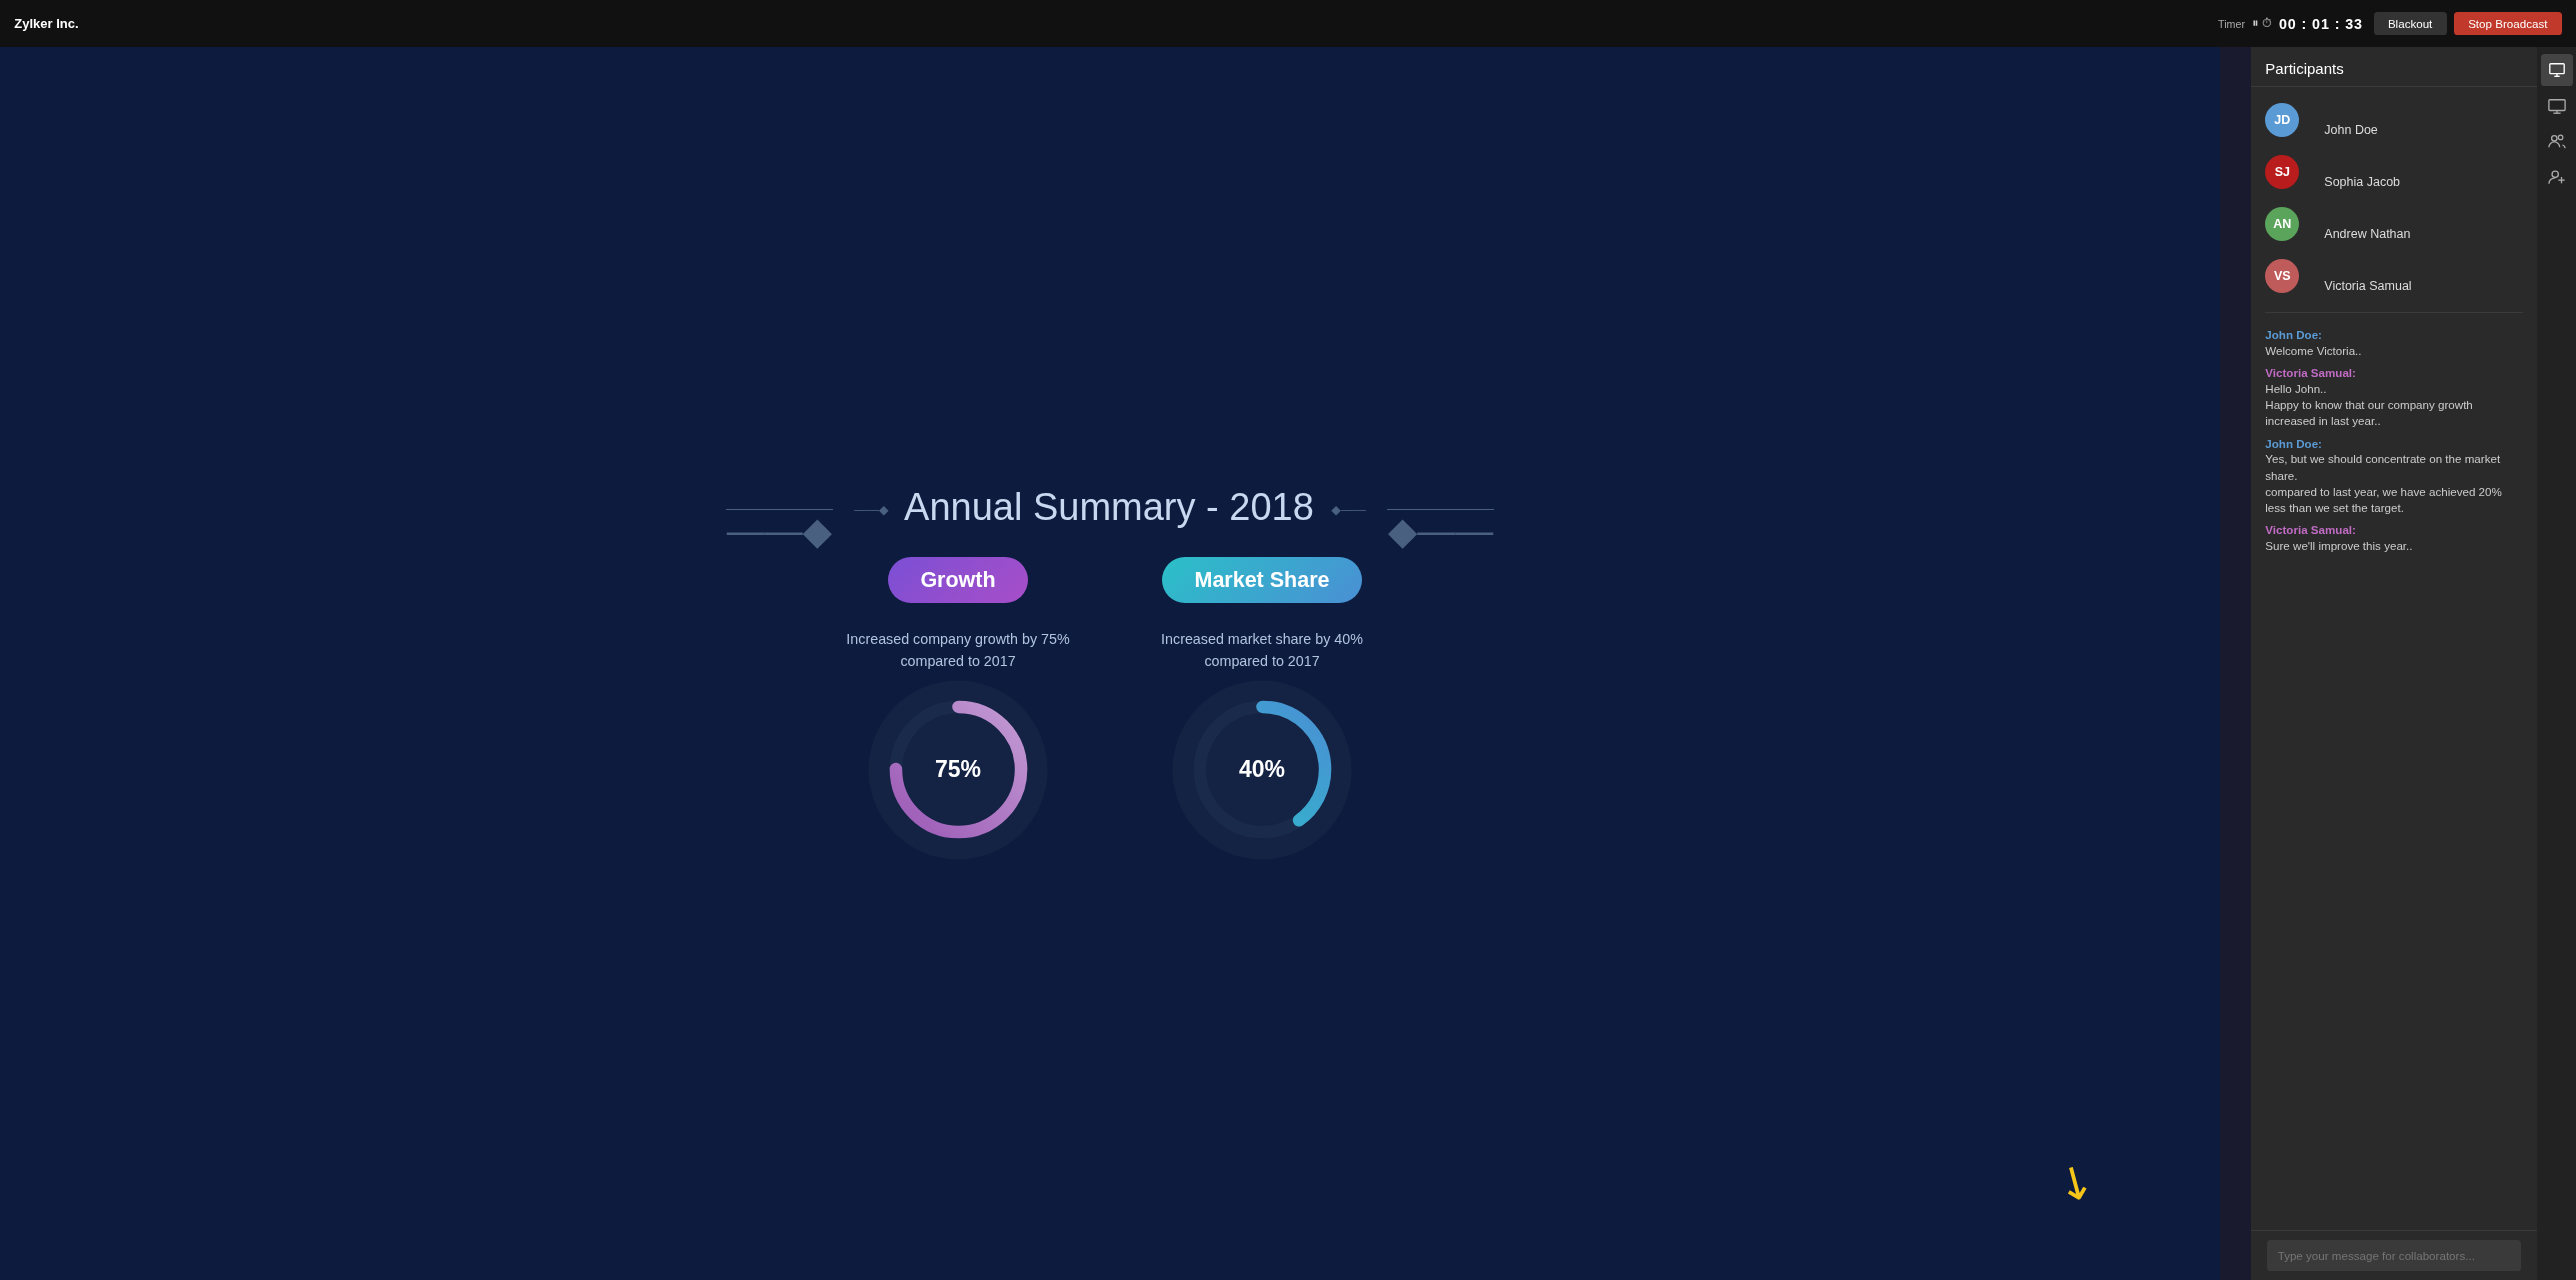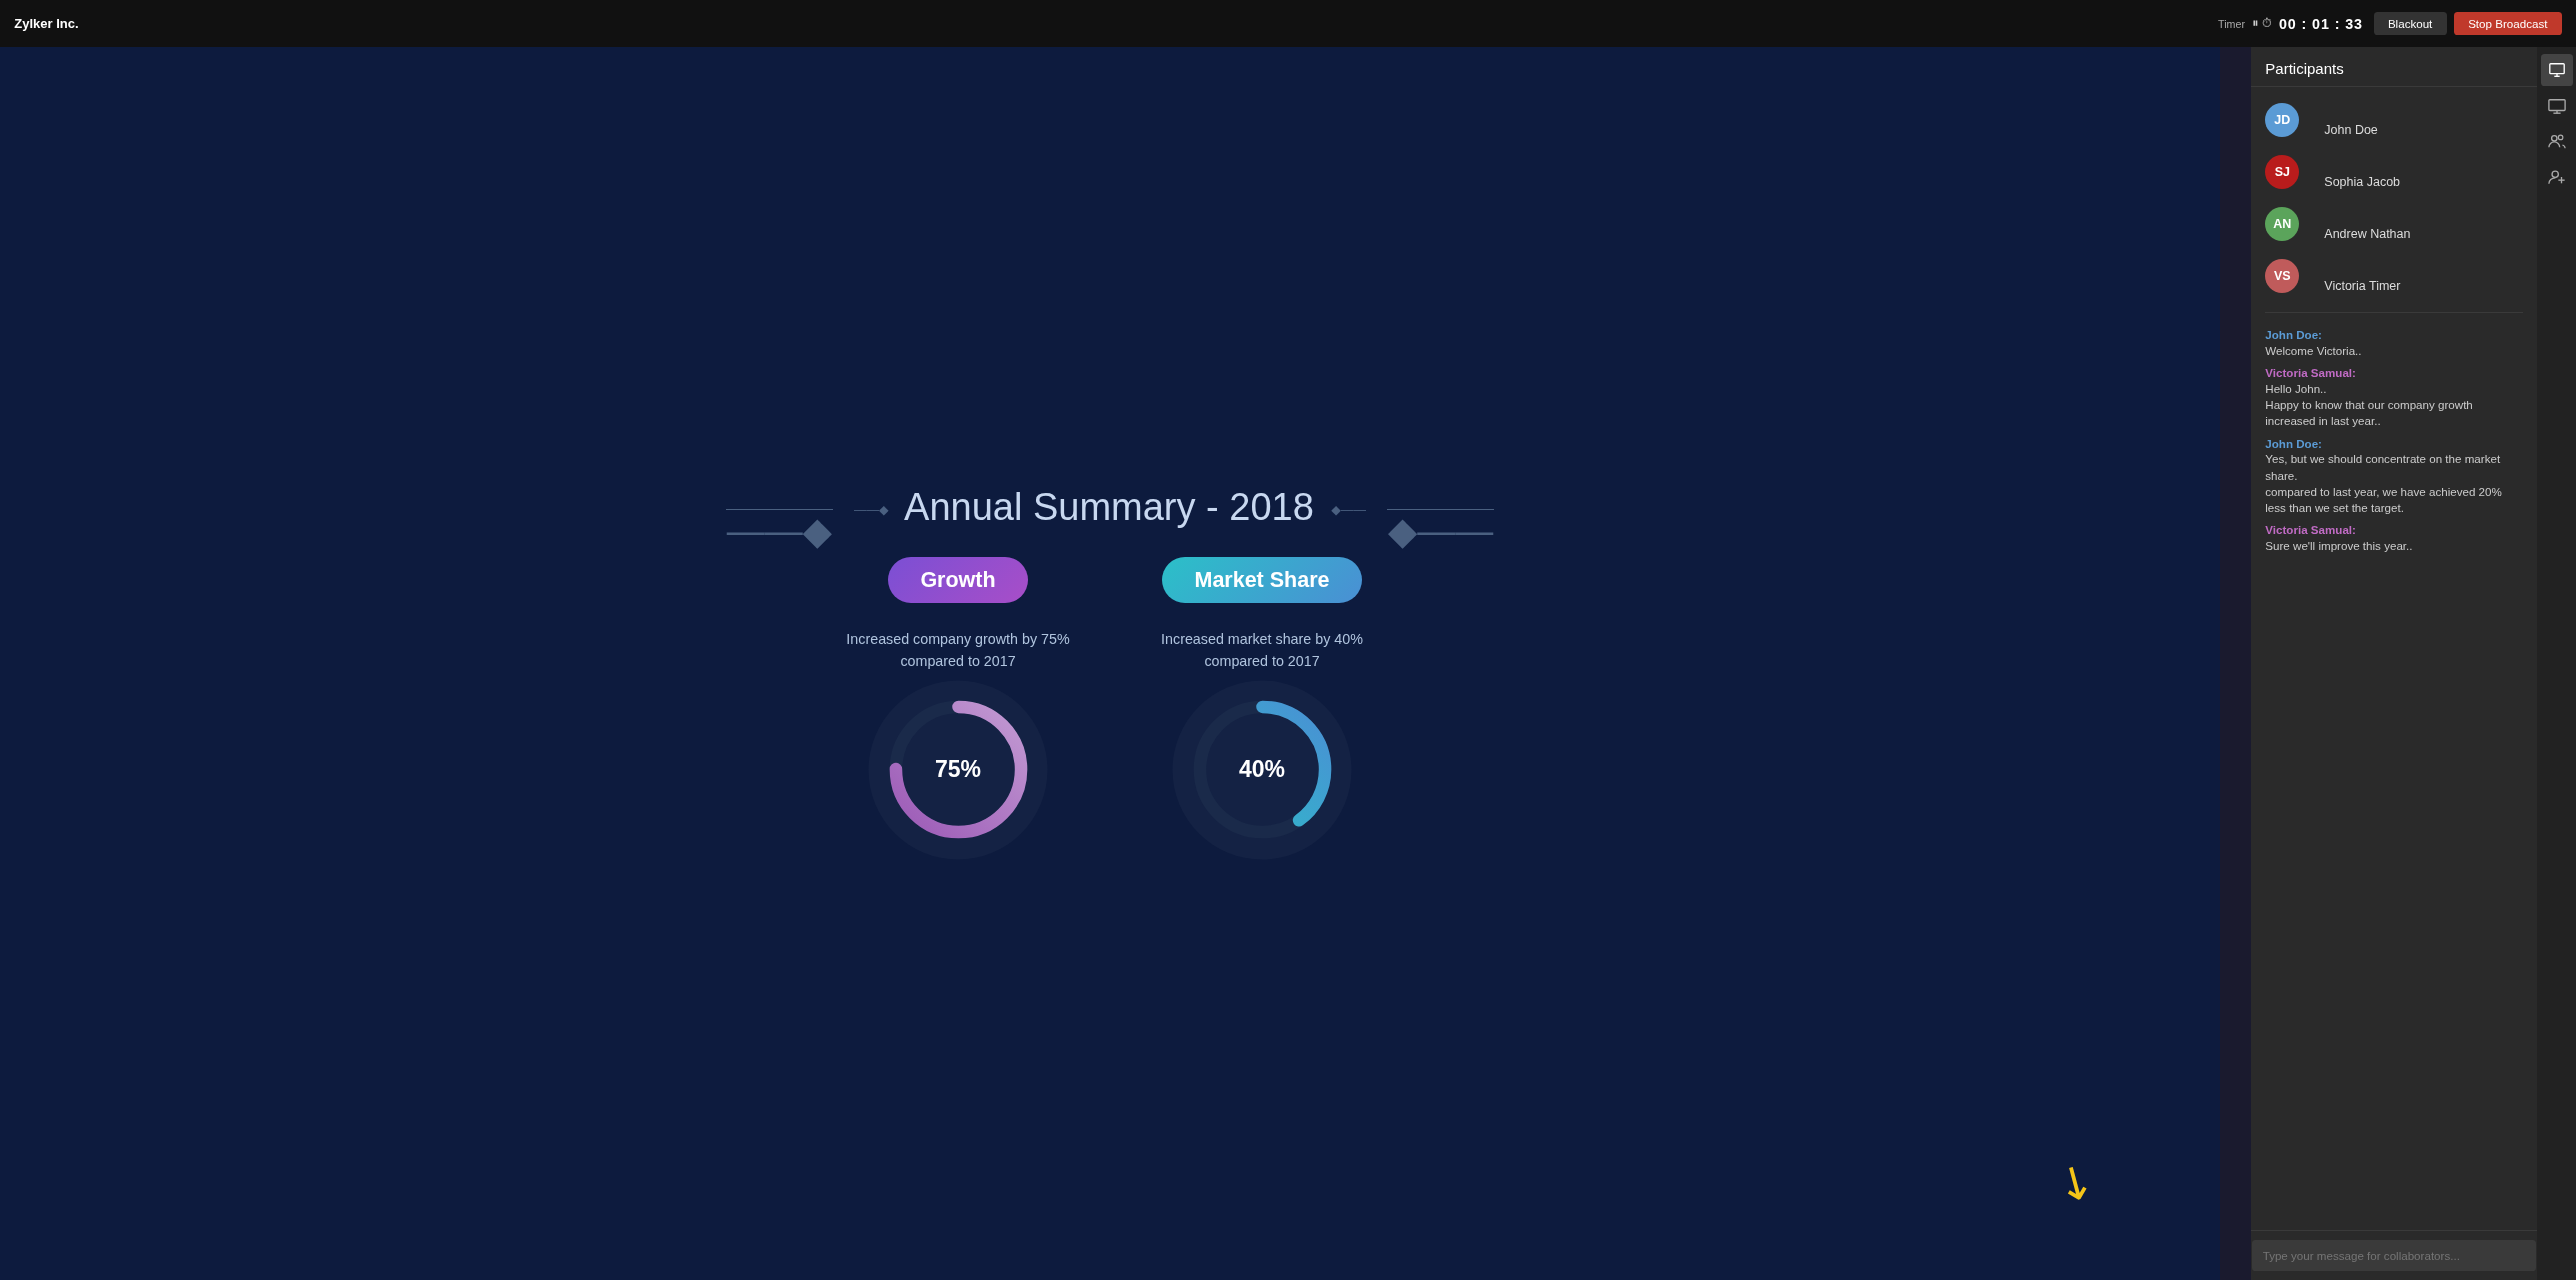--- a/index.html
+++ b/index.html
@@ -95,21 +95,21 @@
     .participant-name { font-size: 12.5px; color: #ddd; }
 
     
     #chat-divider { border: none; border-top: 0.9px solid #3a3a3a; margin: 3.6px 14.3px; }
     #chat-messages { flex: 1; overflow-y: auto; padding: 10.7px 14.3px; display: flex; flex-direction: column; gap: 7.2px; }
     .chat-msg .sender { font-size: 11.6px; font-weight: 600; color: #5b9bd5; margin-bottom: 1.8px; }
     .chat-msg .sender.victoria { color: #c06bc4; }
     .chat-msg .text { font-size: 11.6px; color: #ccc; line-height: 1.4; }
 
     #chat-input-area {
-      padding: 9px 1px; border-top: 0.9px solid #3a3a3a;
+      padding: 9px 16px; border-top: 0.9px solid #3a3a3a;
     }
     #chat-input-area input {
       width: 100%; background: #3a3a3a; border: none; border-radius: 3.6px; padding: 9px 10.7px;
       color: #aaa; font-size: 11.6px; outline: none;
     }
 
     
     #right-wrapper { display: flex; flex: 0 0 326px; }
   </style>
 </head>
@@ -192,21 +192,21 @@
           <div class="participant-item">
             <div class="participant-avatar" style="background: #b91c1c;">SJ</div>
             <span class="participant-name">Sophia Jacob</span>
           </div>
           <div class="participant-item">
             <div class="participant-avatar" style="background: rgb(91, 164, 91);">AN</div>
             <span class="participant-name">Andrew Nathan</span>
           </div>
           <div class="participant-item">
             <div class="participant-avatar" style="background: rgb(192, 91, 91);">VS</div>
-            <span class="participant-name">Victoria Timer</span>
+            <span class="participant-name">Victoria Samual</span>
           </div>
         </div>
 
       <hr id="chat-divider">
 
       <div id="chat-messages">
           <div class="chat-msg">
             <div class="sender john">John Doe:</div>
             <div class="text">Welcome Victoria..</div>
           </div>

